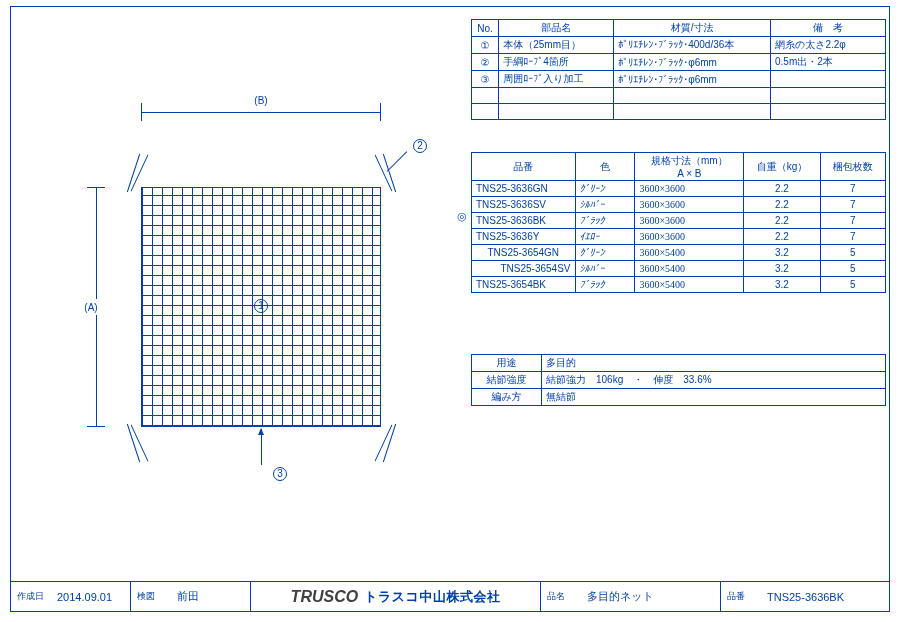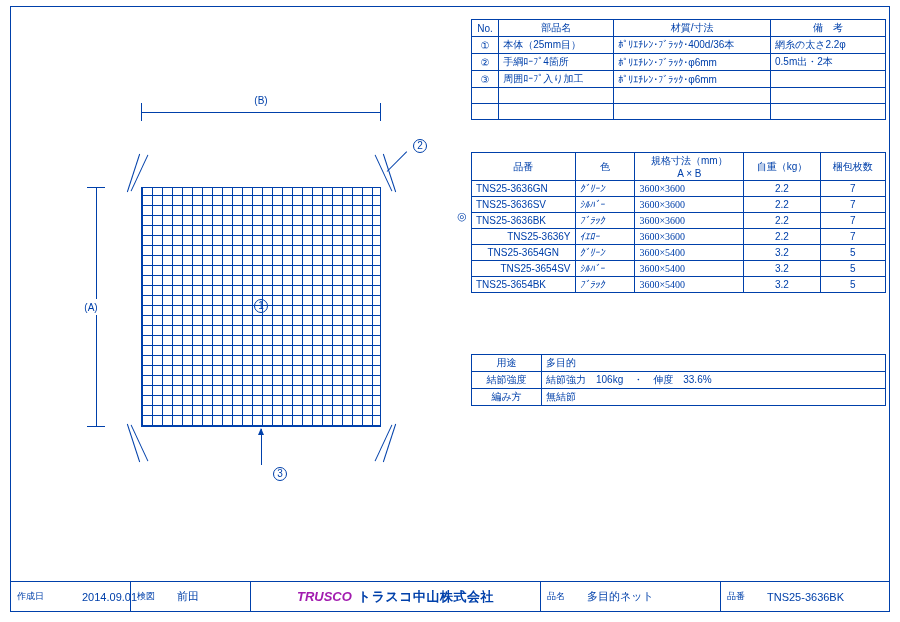--- a/index.html
+++ b/index.html
@@ -68,21 +68,21 @@
   
   .titleblock {
     position:absolute; left:0; right:0; bottom:0; height:30px;
     border-top:1.5px solid #0040aa;
     display:flex;
   }
   .tb-cell { border-right:1px solid #0040aa; display:flex; align-items:center; padding:0 6px; }
   .tb-lbl { font-size:9px; width:34px; flex:0 0 auto; }
   .tb-val { font-size:11px; padding-left:6px; }
   .company { font-weight:bold; font-size:13px; letter-spacing:0.5px; }
-  .trusco { font-weight:bold; font-style:italic; font-size:13px; color:#a21caf; margin-right:6px; }
+  .trusco { font-weight:bold; font-style:italic; font-size:16px; color:#404040; margin-right:6px; }
 </style>
 </head>
 <body>
 
 <div class="frame">
 
   <div class="drawing">
     <div class="dim-b">
       <div class="line"></div>
       <div class="tick" style="left:0"></div>
@@ -182,21 +182,21 @@
           <td>7</td>
         </tr>
         <tr>
           <td style="text-align:left">TNS25-3636BK</td>
           <td style="text-align:left">ﾌﾞﾗｯｸ</td>
           <td>3600×3600</td>
           <td>2.2</td>
           <td>7</td>
         </tr>
         <tr>
-          <td style="text-align:right">TNS25-3636Y</td>
+          <td style="text-align:left">TNS25-3636Y</td>
           <td style="text-align:left">ｲｴﾛｰ</td>
           <td>3600×3600</td>
           <td>2.2</td>
           <td>7</td>
         </tr>
         <tr>
           <td style="text-align:center">TNS25-3654GN</td>
           <td style="text-align:left">ｸﾞﾘｰﾝ</td>
           <td>3600×5400</td>
           <td>3.2</td>
@@ -231,21 +231,21 @@
           <td>結節強力　106kg　・　伸度　33.6%</td>
         </tr>
         <tr>
           <td>編み方</td>
           <td>無結節</td>
         </tr>
       </tbody>
   </table>
 
   <div class="titleblock">
-    <div class="tb-cell" style="width:120px;gap:25px;">
+    <div class="tb-cell" style="width:120px;">
       <span class="tb-lbl">作成日</span>
       <span class="tb-val">2014.09.01</span>
     </div>
     <div class="tb-cell" style="width:120px;">
       <span class="tb-lbl">検図</span>
       <span class="tb-val">前田</span>
     </div>
     <div class="tb-cell" style="width:290px; justify-content:center;">
       <span class="trusco">TRUSCO</span>
       <span class="company">トラスコ中山株式会社</span>

